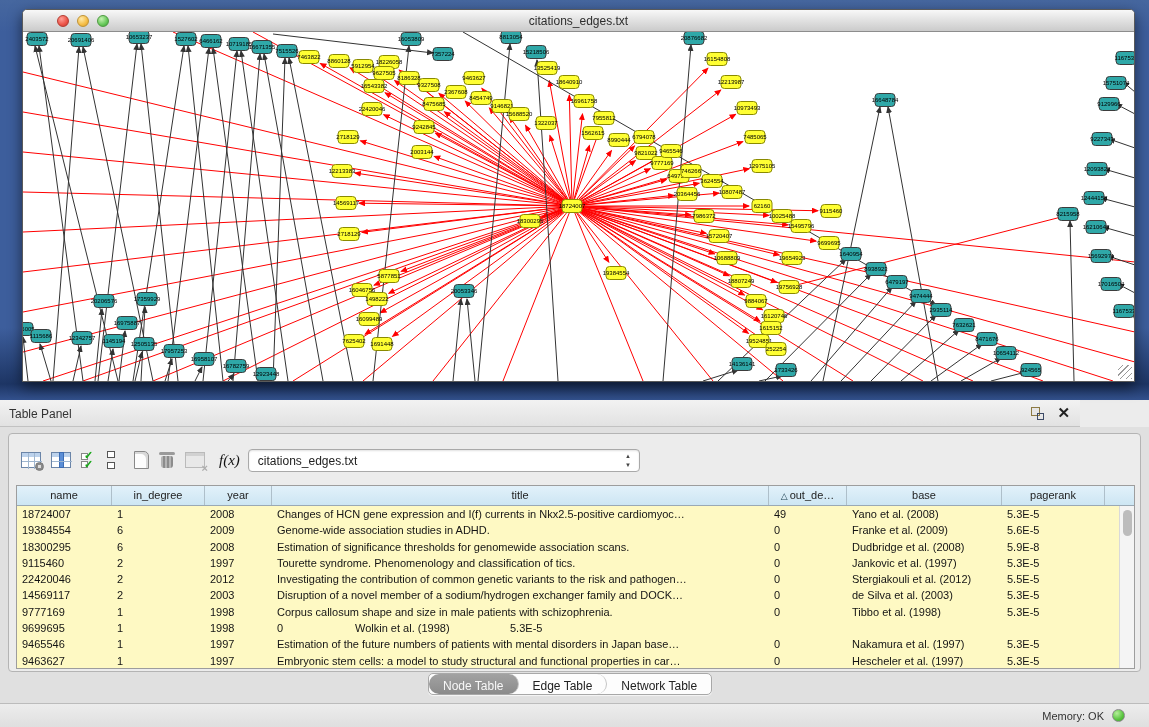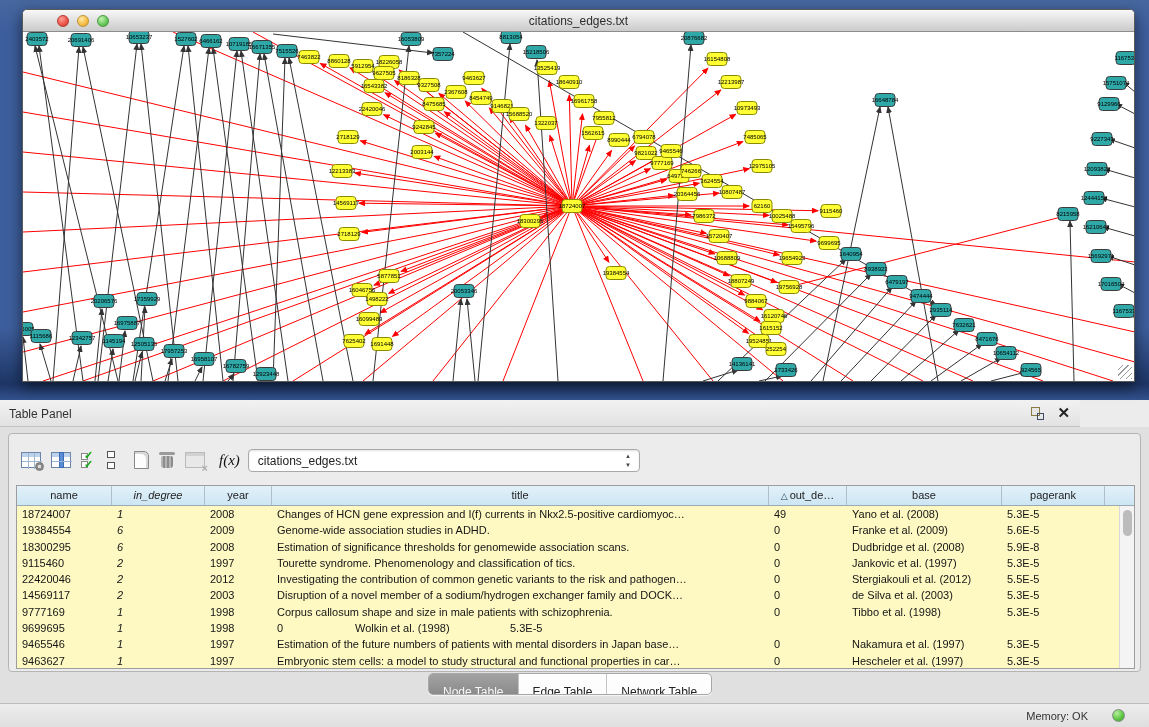--- a/index.html
+++ b/index.html
@@ -50,36 +50,36 @@
   
   .dtable { position:absolute; left:7px; top:51px; width:1119px; height:184px;
     background:#fef9c3; border:1px solid #9d9d9d; overflow:hidden; }
   .thead { display:flex; height:20px; background:linear-gradient(180deg,#e2f1fa,#cde6f3);
     border-bottom:1px solid #9aa9b4; }
   .th { font-size:11px; color:#222; text-align:center; line-height:19px;
     border-right:1px solid #aebfca; overflow:hidden; white-space:nowrap; }
   .sortglyph { font-size:9px; color:#245; margin-right:2px; }
   .trow { display:flex; height:16.3px; }
   .td { font-size:11px; color:#141414; line-height:16px; white-space:nowrap; overflow:hidden; padding-left:5px;}
-  .c0{width:95px;} .c1{width:93px;font-style:italic;} .c2{width:67px;} .c3{width:497px;} .c4{width:78px;} .c5{width:155px;} .c6{width:103px;}
+  .c0{width:95px;} .c1{width:93px;} .c2{width:67px;} .c3{width:497px;} .c4{width:78px;} .c5{width:155px;} .c6{width:103px;}
   .vscroll { position:absolute; right:0; top:20px; bottom:0; width:15px; background:#f4f4f4; border-left:1px solid #d9d9d9;}
   .vthumb { position:absolute; left:3px; top:4px; width:9px; height:26px; background:#bcbcbc; border-radius:5px; }
 
   
   .tabs { position:absolute; left:428px; top:246px; height:22px; display:flex;
     border:1px solid #a8a8a8; border-radius:5px; overflow:hidden; background:#fdfdfd;
     box-shadow:0 1px 1px rgba(255,255,255,.7); }
-  .tab { font-size:12px; padding:8px 14px; line-height:21px; color:#222; border-right:1px solid #c4c4c4; }
+  .tab { font-size:12px; padding:2px 14px; line-height:21px; color:#222; border-right:1px solid #c4c4c4;border-radius:10px; }
   .tab:last-child { border-right:none; }
   .tab.active { background:linear-gradient(180deg,#a2a2a2,#8b8b8b); color:#f8f8f8; }
 
   
   .statusbar { position:absolute; left:0; top:703px; width:1149px; height:24px;
     background:linear-gradient(180deg,#ededed,#dfdfdf); border-top:1px solid #bcbcbc;
-    display:flex; align-items:center; justify-content:flex-end; padding-right:24px;gap:16px; }
+    display:flex; align-items:center; justify-content:flex-end; padding-right:24px; }
   .mem-label { font-size:11px; color:#333; margin-right:8px; }
   .mem-dot { width:13px; height:13px; border-radius:50%; border:1px solid #8a8a8a;
     background:radial-gradient(circle at 35% 30%, #b5ef9a, #58c43e 60%, #3da02c); }
 
   
   .icon-grid { width:20px; height:16px; border:1px solid #6b85a8; background:
     linear-gradient(180deg,#bcd2ec 0 25%, #fff 25%); position:relative;}
   .icon-grid i { position:absolute; background:#9fb6cf; }
   .gear { position:absolute; right:-4px; bottom:-4px; width:9px; height:9px; border-radius:50%;
     background:radial-gradient(circle,#ddd 30%,#8a8a8a 32%, #8a8a8a); border:1px solid #777;}

